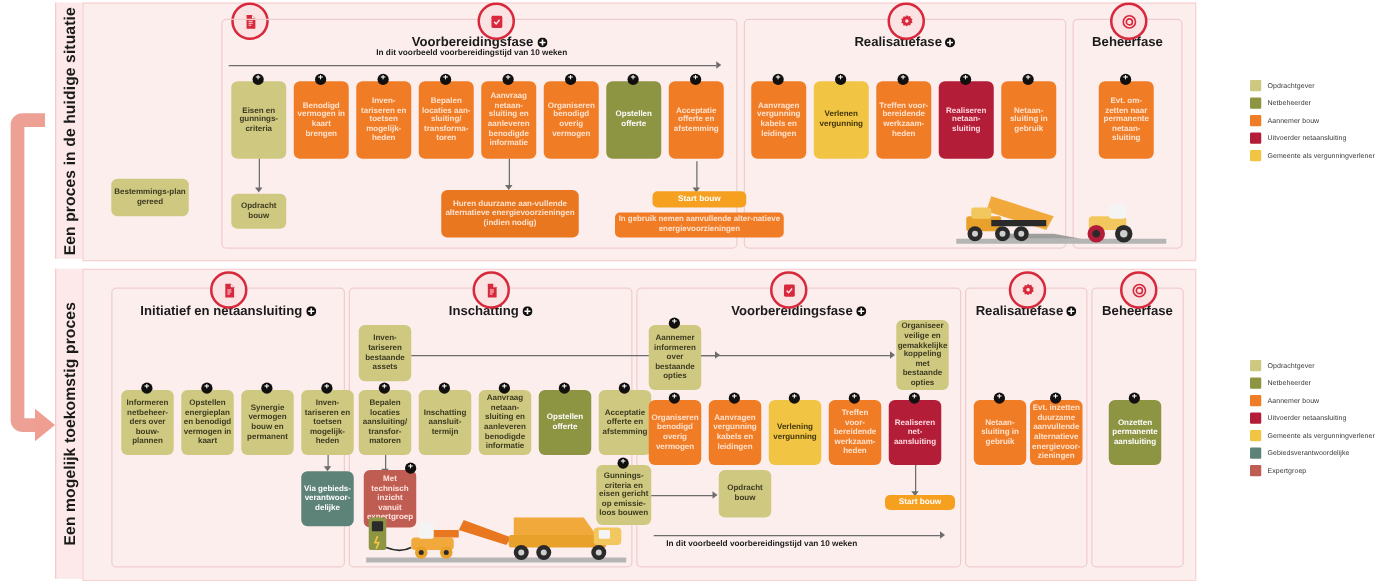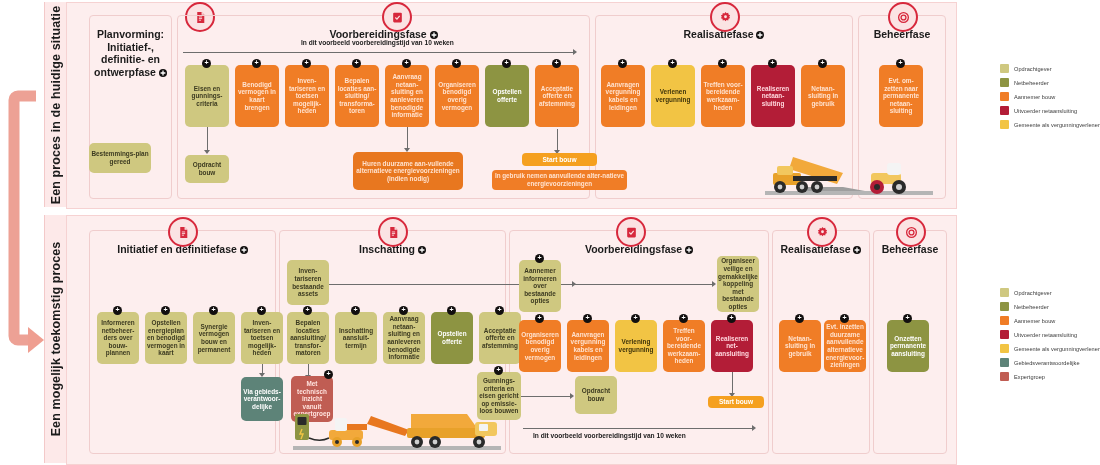--- a/index.html
+++ b/index.html
@@ -77,31 +77,20 @@
     </div>
   </div>
 
   <svg class="bigarrow" viewBox="0 0 38 280">
     <path d="M30 8 H12 A4 4 0 0 0 8 12 V248 A4 4 0 0 0 12 252 H26" fill="none" stroke="#eda195" stroke-width="11" stroke-linecap="butt"></path>
     <path d="M22 239 L38 252 L22 265 Z" fill="#ef9e90"></path>
   </svg>
 
   <div class="panel" style="left:66px;top:2px;width:889px;height:205px;">
 
-    <div class="phase" style="left:22px;top:12px;width:81px;height:182px;">
-      <div class="phase-title">
-        <span>Planvorming: Initiatief-, definitie- en ontwerpfase</span>
-        <span class="plus">
-          <svg width="8" height="8" viewBox="0 0 10 10">
-              <circle cx="5" cy="5" r="5" fill="#120f0f"></circle>
-              <path d="M5 2v6M2 5h6" stroke="#fff" stroke-width="1.6"></path>
-            </svg>
-        </span>
-      </div>
-    </div>
     <div class="badge" style="left:118px;top:-1px;">
       <svg width="13" height="13" viewBox="0 0 24 24">
           <path d="M6 2h8l5 5v15H6z" fill="#d7283c"></path>
           <path d="M14 2v5h5z" fill="#fbe3e3"></path>
           <path d="M9 11h6M9 14h6M9 17h4" stroke="#fbe3e3" stroke-width="1.6"></path>
         </svg>
     </div>
 
     <div class="phase" style="left:110px;top:12px;width:411px;height:182px;">
       <div class="phase-title">
@@ -283,21 +272,21 @@
     <div class="lrow">
         <span class="lsw" style="background:#f2c444"></span>
         <span class="ltx">Gemeente als vergunningverlener</span>
       </div>
   </div>
 
   <div class="panel" style="left:66px;top:215px;width:889px;height:248px;">
 
     <div class="phase" style="left:22px;top:14px;width:185px;height:222px;">
       <div class="phase-title">
-        <span>Initiatief en definitiefase</span>
+        <span>Initiatief en netaansluiting</span>
         <span class="plus">
           <svg width="8" height="8" viewBox="0 0 10 10">
               <circle cx="5" cy="5" r="5" fill="#120f0f"></circle>
               <path d="M5 2v6M2 5h6" stroke="#fff" stroke-width="1.6"></path>
             </svg>
         </span>
       </div>
     </div>
     <div class="badge" style="left:101px;top:1px;">
       <svg width="13" height="13" viewBox="0 0 24 24">

